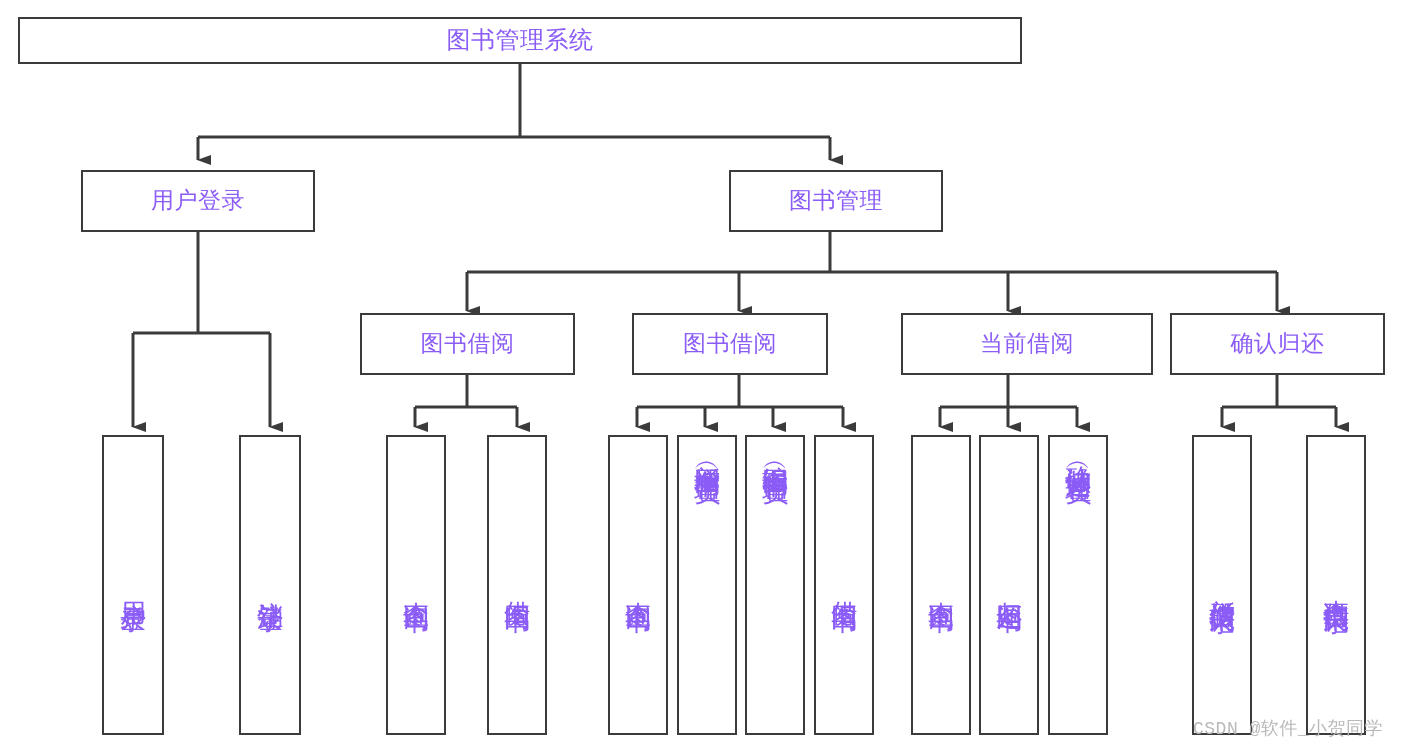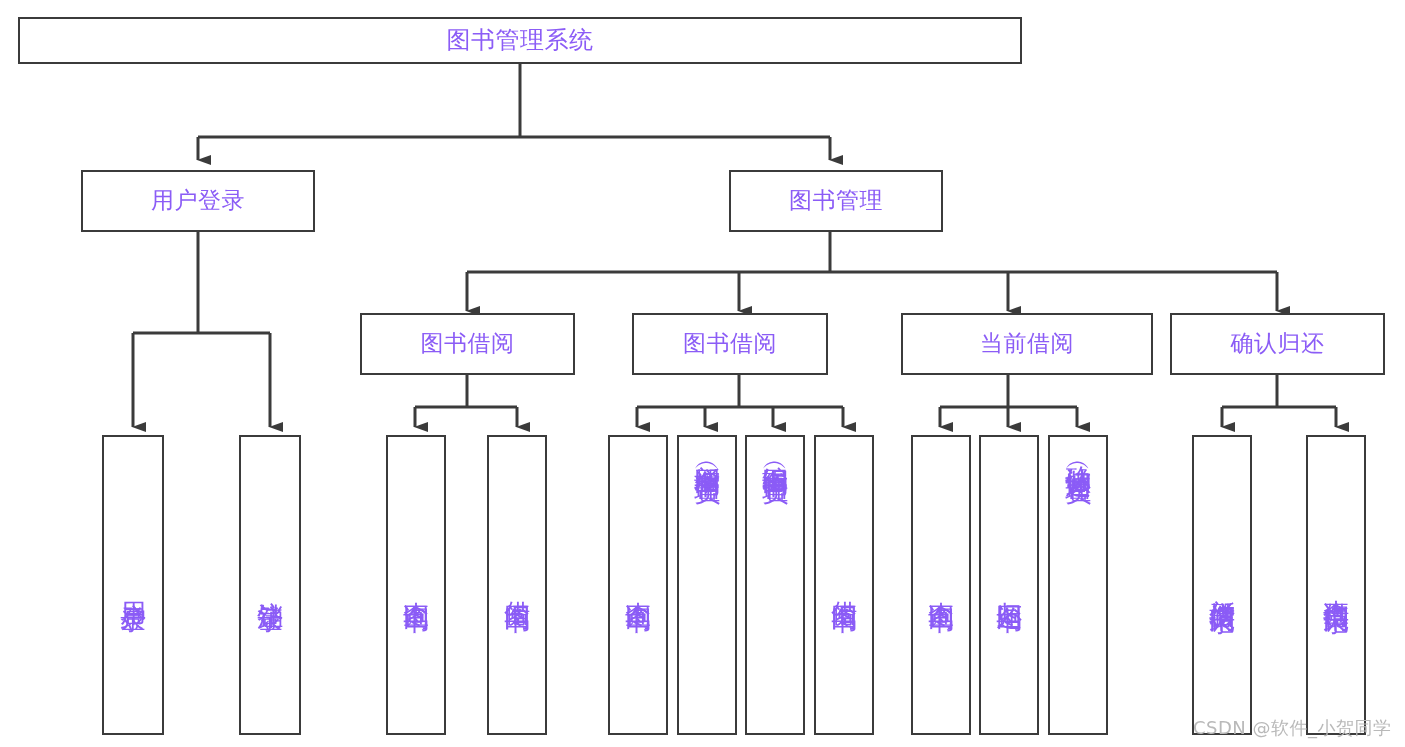--- a/index.html
+++ b/index.html
@@ -205,15 +205,15 @@
   </div>
 
   <div class="node vertical centered" style="left:1192px; top:435px; width:60px; height:300px;">
     <span class="node-label">新增借阅记录</span>
   </div>
 
   <div class="node vertical centered" style="left:1306px; top:435px; width:60px; height:300px;">
     <span class="node-label">查询借阅记录</span>
   </div>
 
-  <div class="watermark" style="left:1193px; top:716px;">CSDN @软件_小贺同学</div>
+  <div class="watermark" style="left:1193px; top:716px;font-family:Liberation Mono, monospace;">CSDN @软件_小贺同学</div>
 
 </div>
 
 </body></html>

